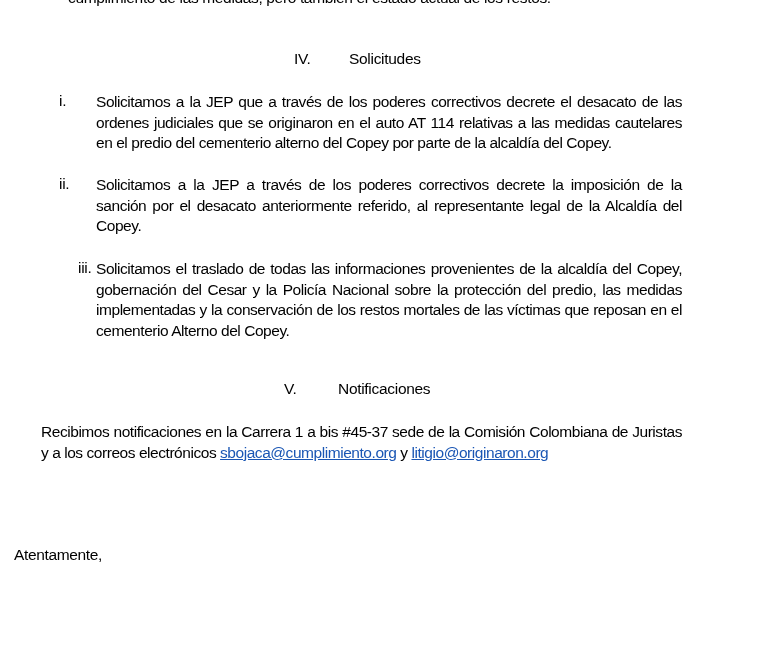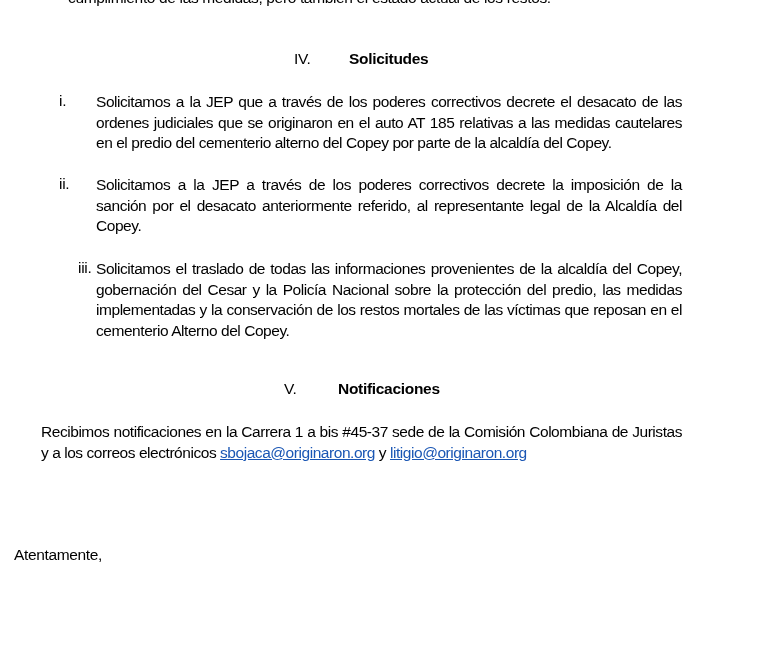--- a/index.html
+++ b/index.html
@@ -2,21 +2,21 @@
 <html><head>
 <meta charset="utf-8">
 <style>
   html, body { margin:0; padding:0; background:#ffffff; }
   body { width:758px; height:664px; overflow:hidden; position:relative;
          font-family:"Liberation Sans", sans-serif; color:#000; font-size:15.5px; }
   .page { position:absolute; left:0; top:0; width:758px; height:504px; }
   .cut-line { position:absolute; left:68px; top:-11px; white-space:nowrap; font-size:15.5px; letter-spacing:-0.35px; }
   .heading { position:absolute; white-space:nowrap; font-size:15.5px; letter-spacing:-0.3px; }
   .heading .num { position:absolute; }
-  .heading .title { position:absolute; font-weight:bold; }
+  .heading .title { position:absolute; font-weight:normal; }
   .item { position:absolute; left:0; width:758px; }
   .item .marker { position:absolute; left:59px; top:0; letter-spacing:-0.3px; }
   .item .body { position:absolute; left:96px; width:586px; text-align:justify; line-height:20.7px;
                 letter-spacing:-0.45px; }
   .para { position:absolute; left:41px; width:641px; text-align:justify; line-height:20.7px; letter-spacing:-0.45px; }
   .link { color:#1a56b4; text-decoration:underline; }
   .closing { position:absolute; left:14px; top:546px; letter-spacing:-0.35px; }
 </style>
 </head>
 <body>
@@ -25,37 +25,37 @@
 
   <div class="cut-line">cumplimiento de las medidas, pero también el estado actual de los restos.</div>
 
   <div class="heading" style="left:0; top:50px; width:758px;">
     <span class="num" style="left:294px;">IV.</span>
     <span class="title" style="left:349px;">Solicitudes</span>
   </div>
 
   <div class="item" style="top:92px;">
     <span class="marker">i.</span>
-    <div class="body">Solicitamos a la JEP que a través de los poderes correctivos decrete el desacato de las ordenes judiciales que se originaron en el auto AT 185 relativas a las medidas cautelares en el predio del cementerio alterno del Copey por parte de la alcaldía del Copey.</div>
+    <div class="body">Solicitamos a la JEP que a través de los poderes correctivos decrete el desacato de las ordenes judiciales que se originaron en el auto AT 114 relativas a las medidas cautelares en el predio del cementerio alterno del Copey por parte de la alcaldía del Copey.</div>
   </div>
 
   <div class="item" style="top:175px;">
     <span class="marker">ii.</span>
     <div class="body">Solicitamos a la JEP a través de los poderes correctivos decrete la imposición de la sanción por el desacato anteriormente referido, al representante legal de la Alcaldía del Copey.</div>
   </div>
 
   <div class="item" style="top:259px;">
     <span class="marker" style="left:54px;margin-left:24px;">iii.</span>
     <div class="body">Solicitamos el traslado de todas las informaciones provenientes de la alcaldía del Copey, gobernación del Cesar y la Policía Nacional sobre la protección del predio, las medidas implementadas y la conservación de los restos mortales de las víctimas que reposan en el cementerio Alterno del Copey.</div>
   </div>
 
   <div class="heading" style="left:0; top:380px; width:758px;">
     <span class="num" style="left:284px;">V.</span>
     <span class="title" style="left:338px;">Notificaciones</span>
   </div>
 
   <div class="para" style="top:422px;">
-    <span>Recibimos notificaciones en la Carrera 1 a bis #45-37 sede de la Comisión Colombiana de Juristas y a los correos electrónicos </span><a class="link">sbojaca@originaron.org</a><span> y </span><a class="link">litigio@originaron.org</a>
+    <span>Recibimos notificaciones en la Carrera 1 a bis #45-37 sede de la Comisión Colombiana de Juristas y a los correos electrónicos </span><a class="link">sbojaca@cumplimiento.org</a><span> y </span><a class="link">litigio@originaron.org</a>
   </div>
 
   <div class="closing">Atentamente,</div>
 
 </div>
 
 </body></html>

